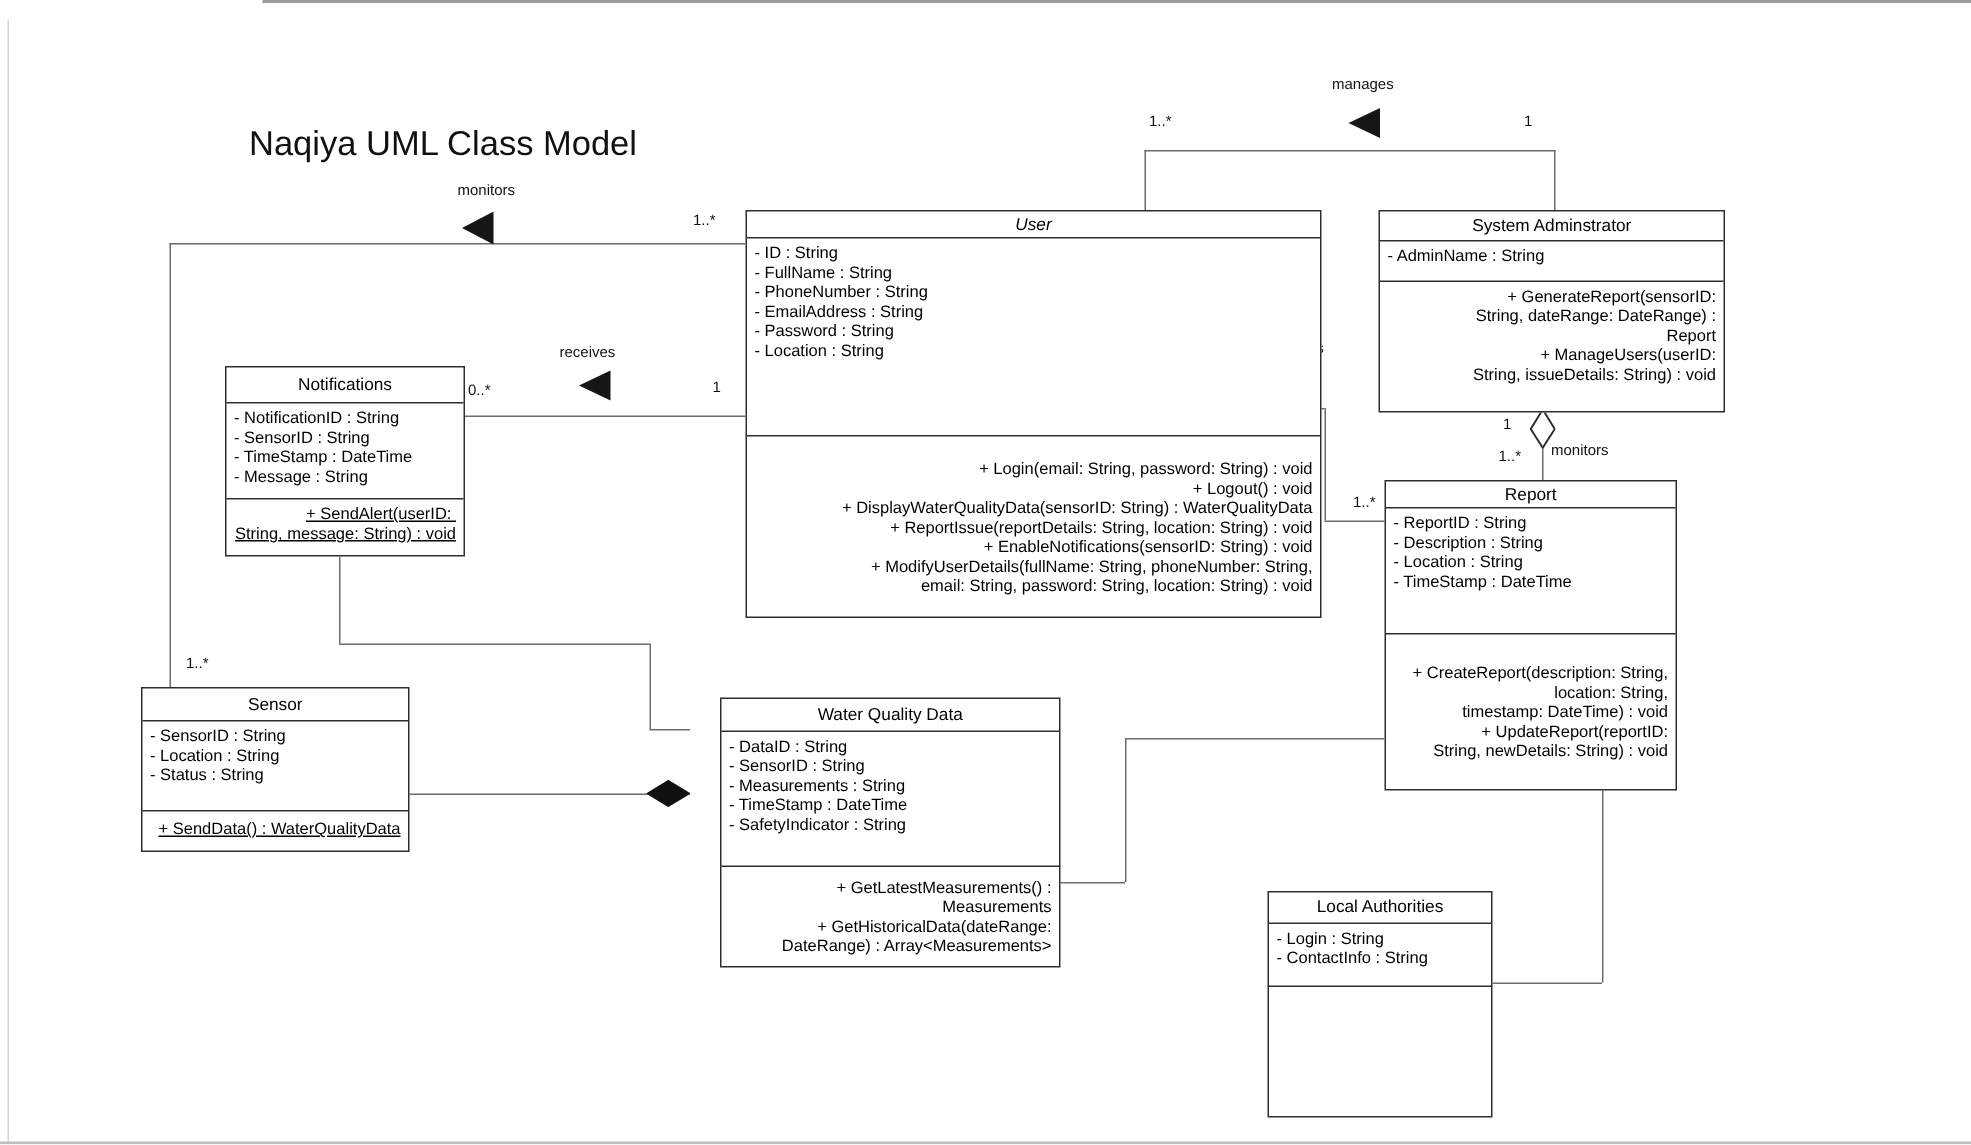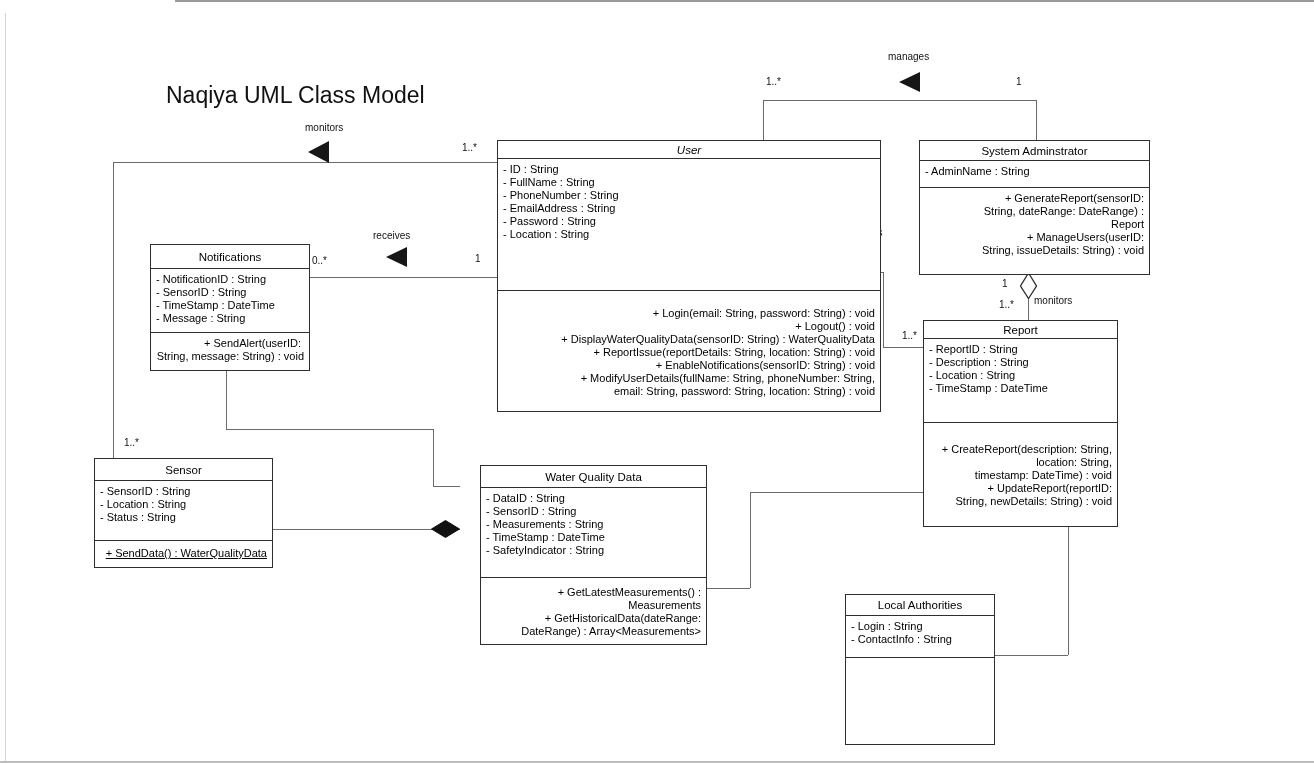--- a/index.html
+++ b/index.html
@@ -20,21 +20,21 @@
   #box-user .a{height:132px}
   #box-user .m{padding-top:16px}
 
   #box-sysadmin{left:919px;top:140px;width:231px;height:135px}
   #box-sysadmin .t{height:20px}
   #box-sysadmin .a{height:27px}
 
   #box-notifications{left:150px;top:244px;width:160px;height:127px}
   #box-notifications .t{height:24px}
   #box-notifications .a{height:64px}
-  #box-notifications .m{}
+  #box-notifications .m{text-decoration:underline}
 
   #box-sensor{left:94px;top:458px;width:179px;height:110px}
   #box-sensor .t{height:22px}
   #box-sensor .a{height:60px}
   #box-sensor .m{text-decoration:underline;padding-top:6px}
 
   #box-wqd{left:480px;top:465px;width:227px;height:180px}
   #box-wqd .t{height:22px}
   #box-wqd .a{height:90px}
   #box-wqd .m{padding-top:8px}

